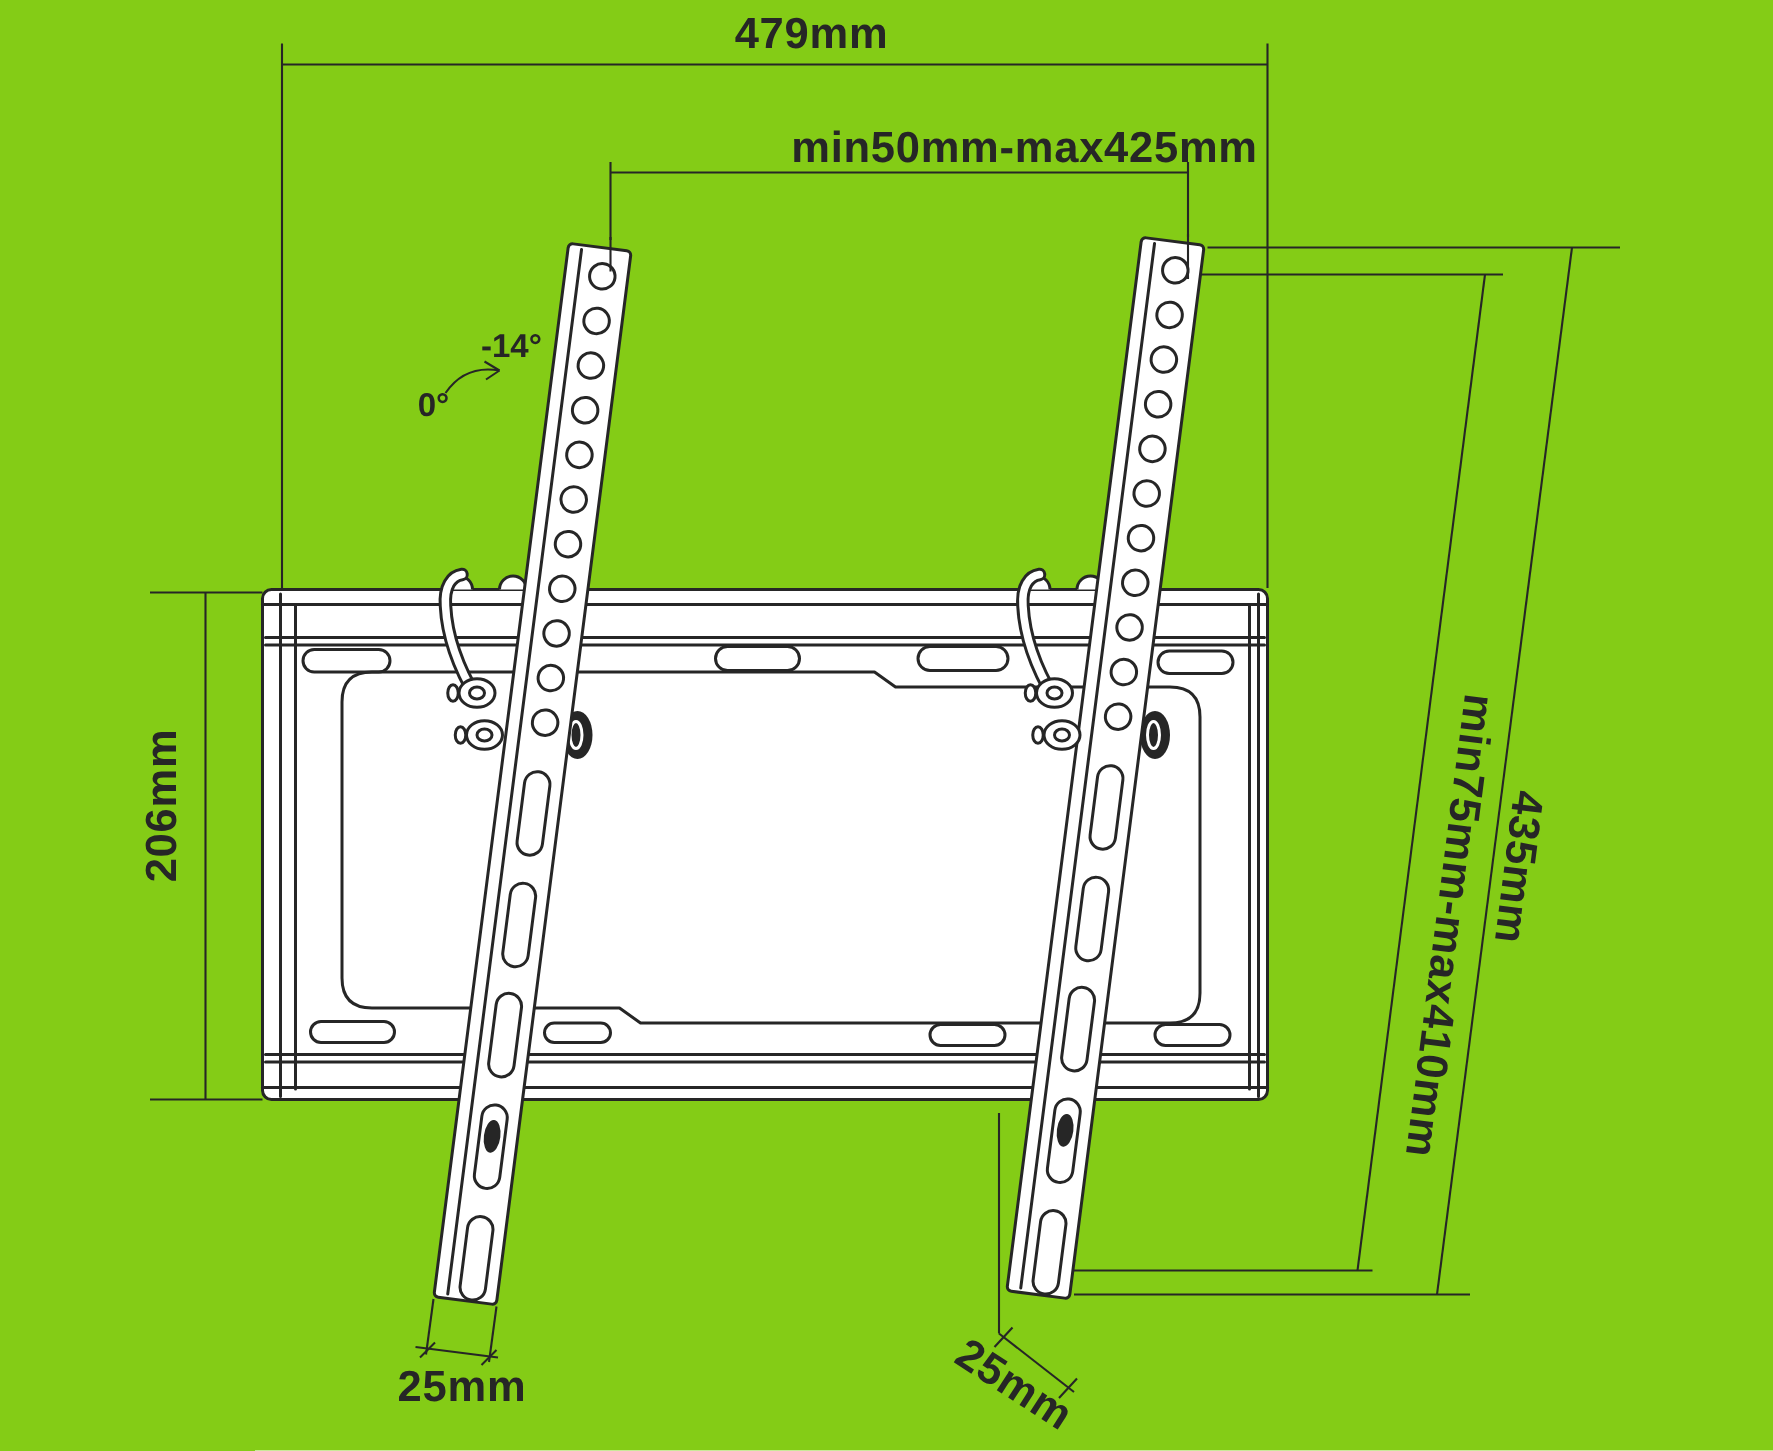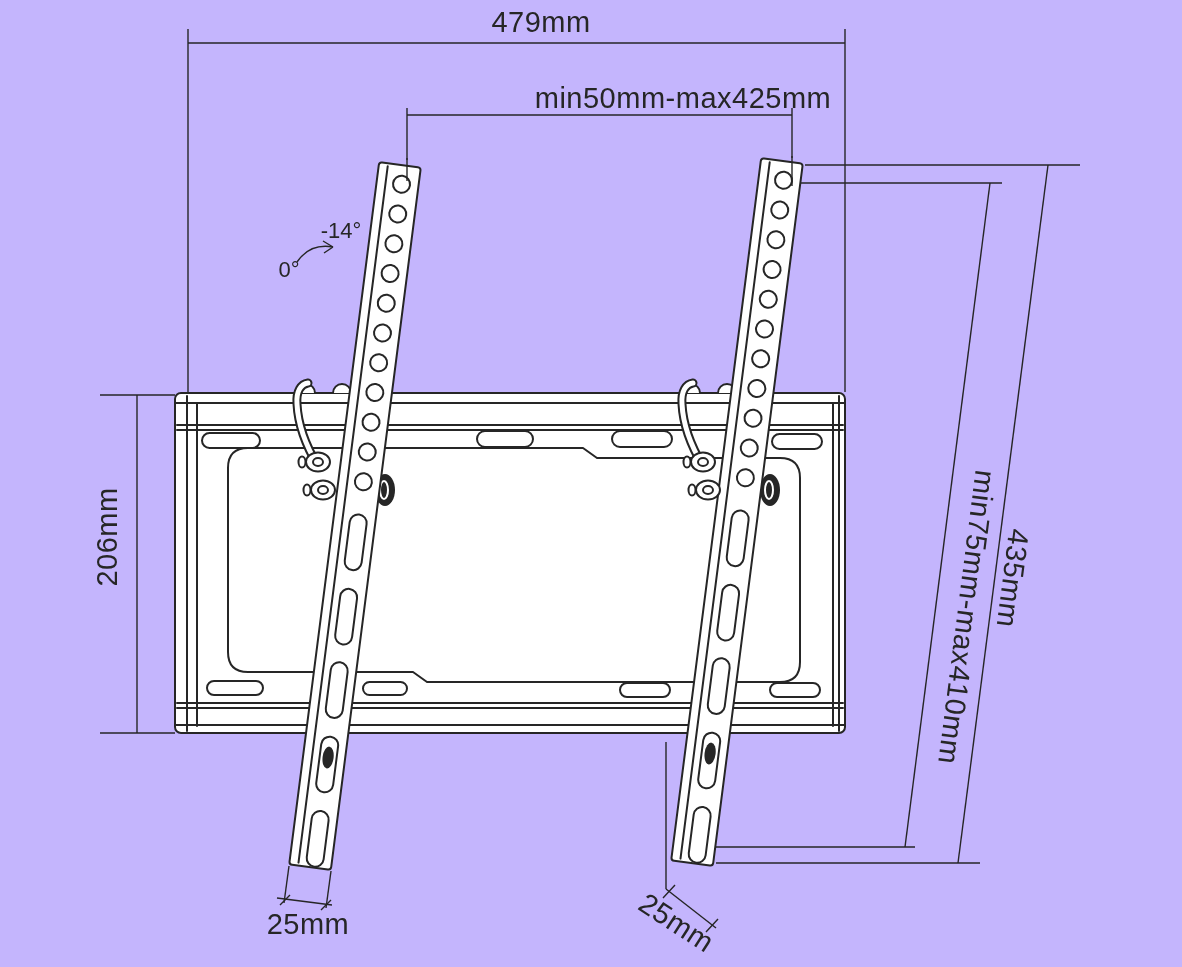--- a/index.html
+++ b/index.html
@@ -1,16 +1,16 @@
 <!DOCTYPE html>
 <html><head>
 <meta charset="utf-8">
 <style>
   html,body{margin:0;padding:0;background:#fff;}
-  .stage{position:relative;width:1182px;height:967px;background:#c4b5fd;overflow:hidden;}
+  .stage{position:relative;width:1182px;height:967px;background:#84cc16;overflow:hidden;font-weight:bold;}
   svg{display:block;}
   .ink{stroke:#262626;fill:none;stroke-width:2;stroke-linecap:round;stroke-linejoin:round;}
   .thin{stroke:#262626;fill:none;stroke-width:1.4;stroke-linecap:butt;}
   .solid{fill:#ffffff;stroke:#262626;stroke-width:2;stroke-linejoin:round;}
   .dark{fill:#262626;stroke:none;}
   .lever-core{stroke:#ffffff;fill:none;stroke-width:5;stroke-linecap:round;}
   .lever-out{stroke:#262626;fill:none;stroke-width:9;stroke-linecap:round;}
   text{font-family:"Liberation Sans", sans-serif;fill:#262626;}
   .dim{font-size:29px;letter-spacing:0.5px;}
   .ang{font-size:22px;}

